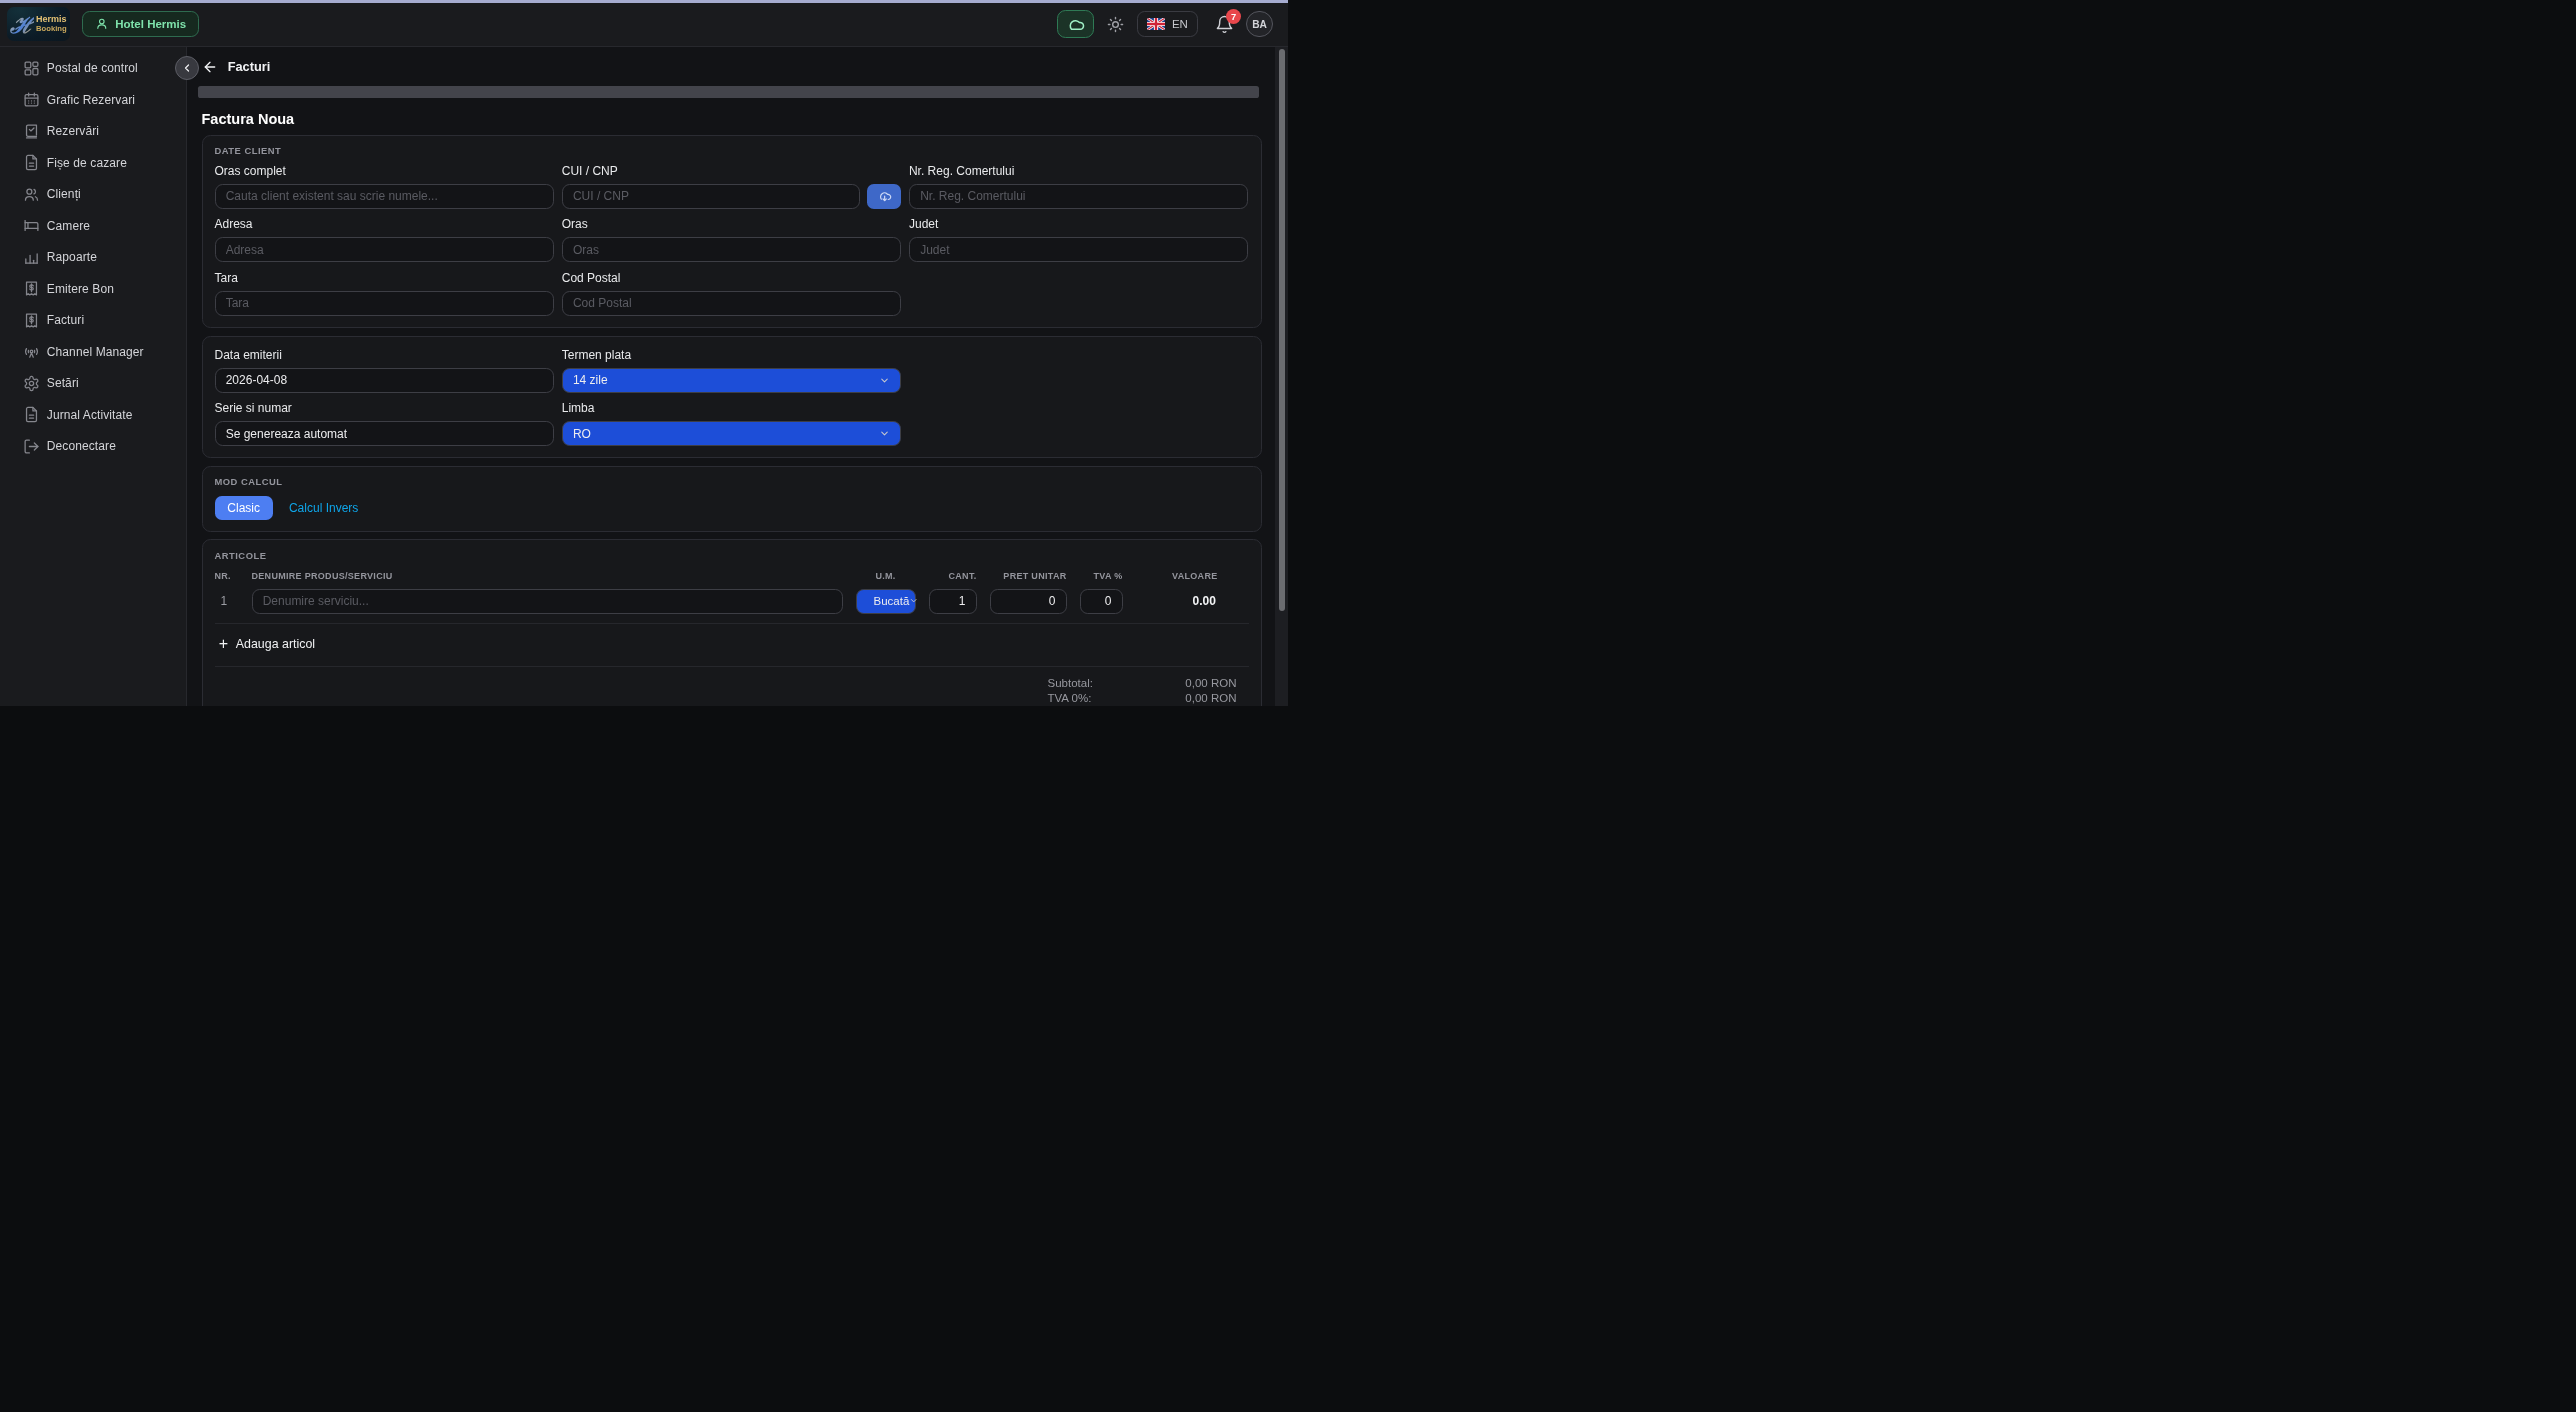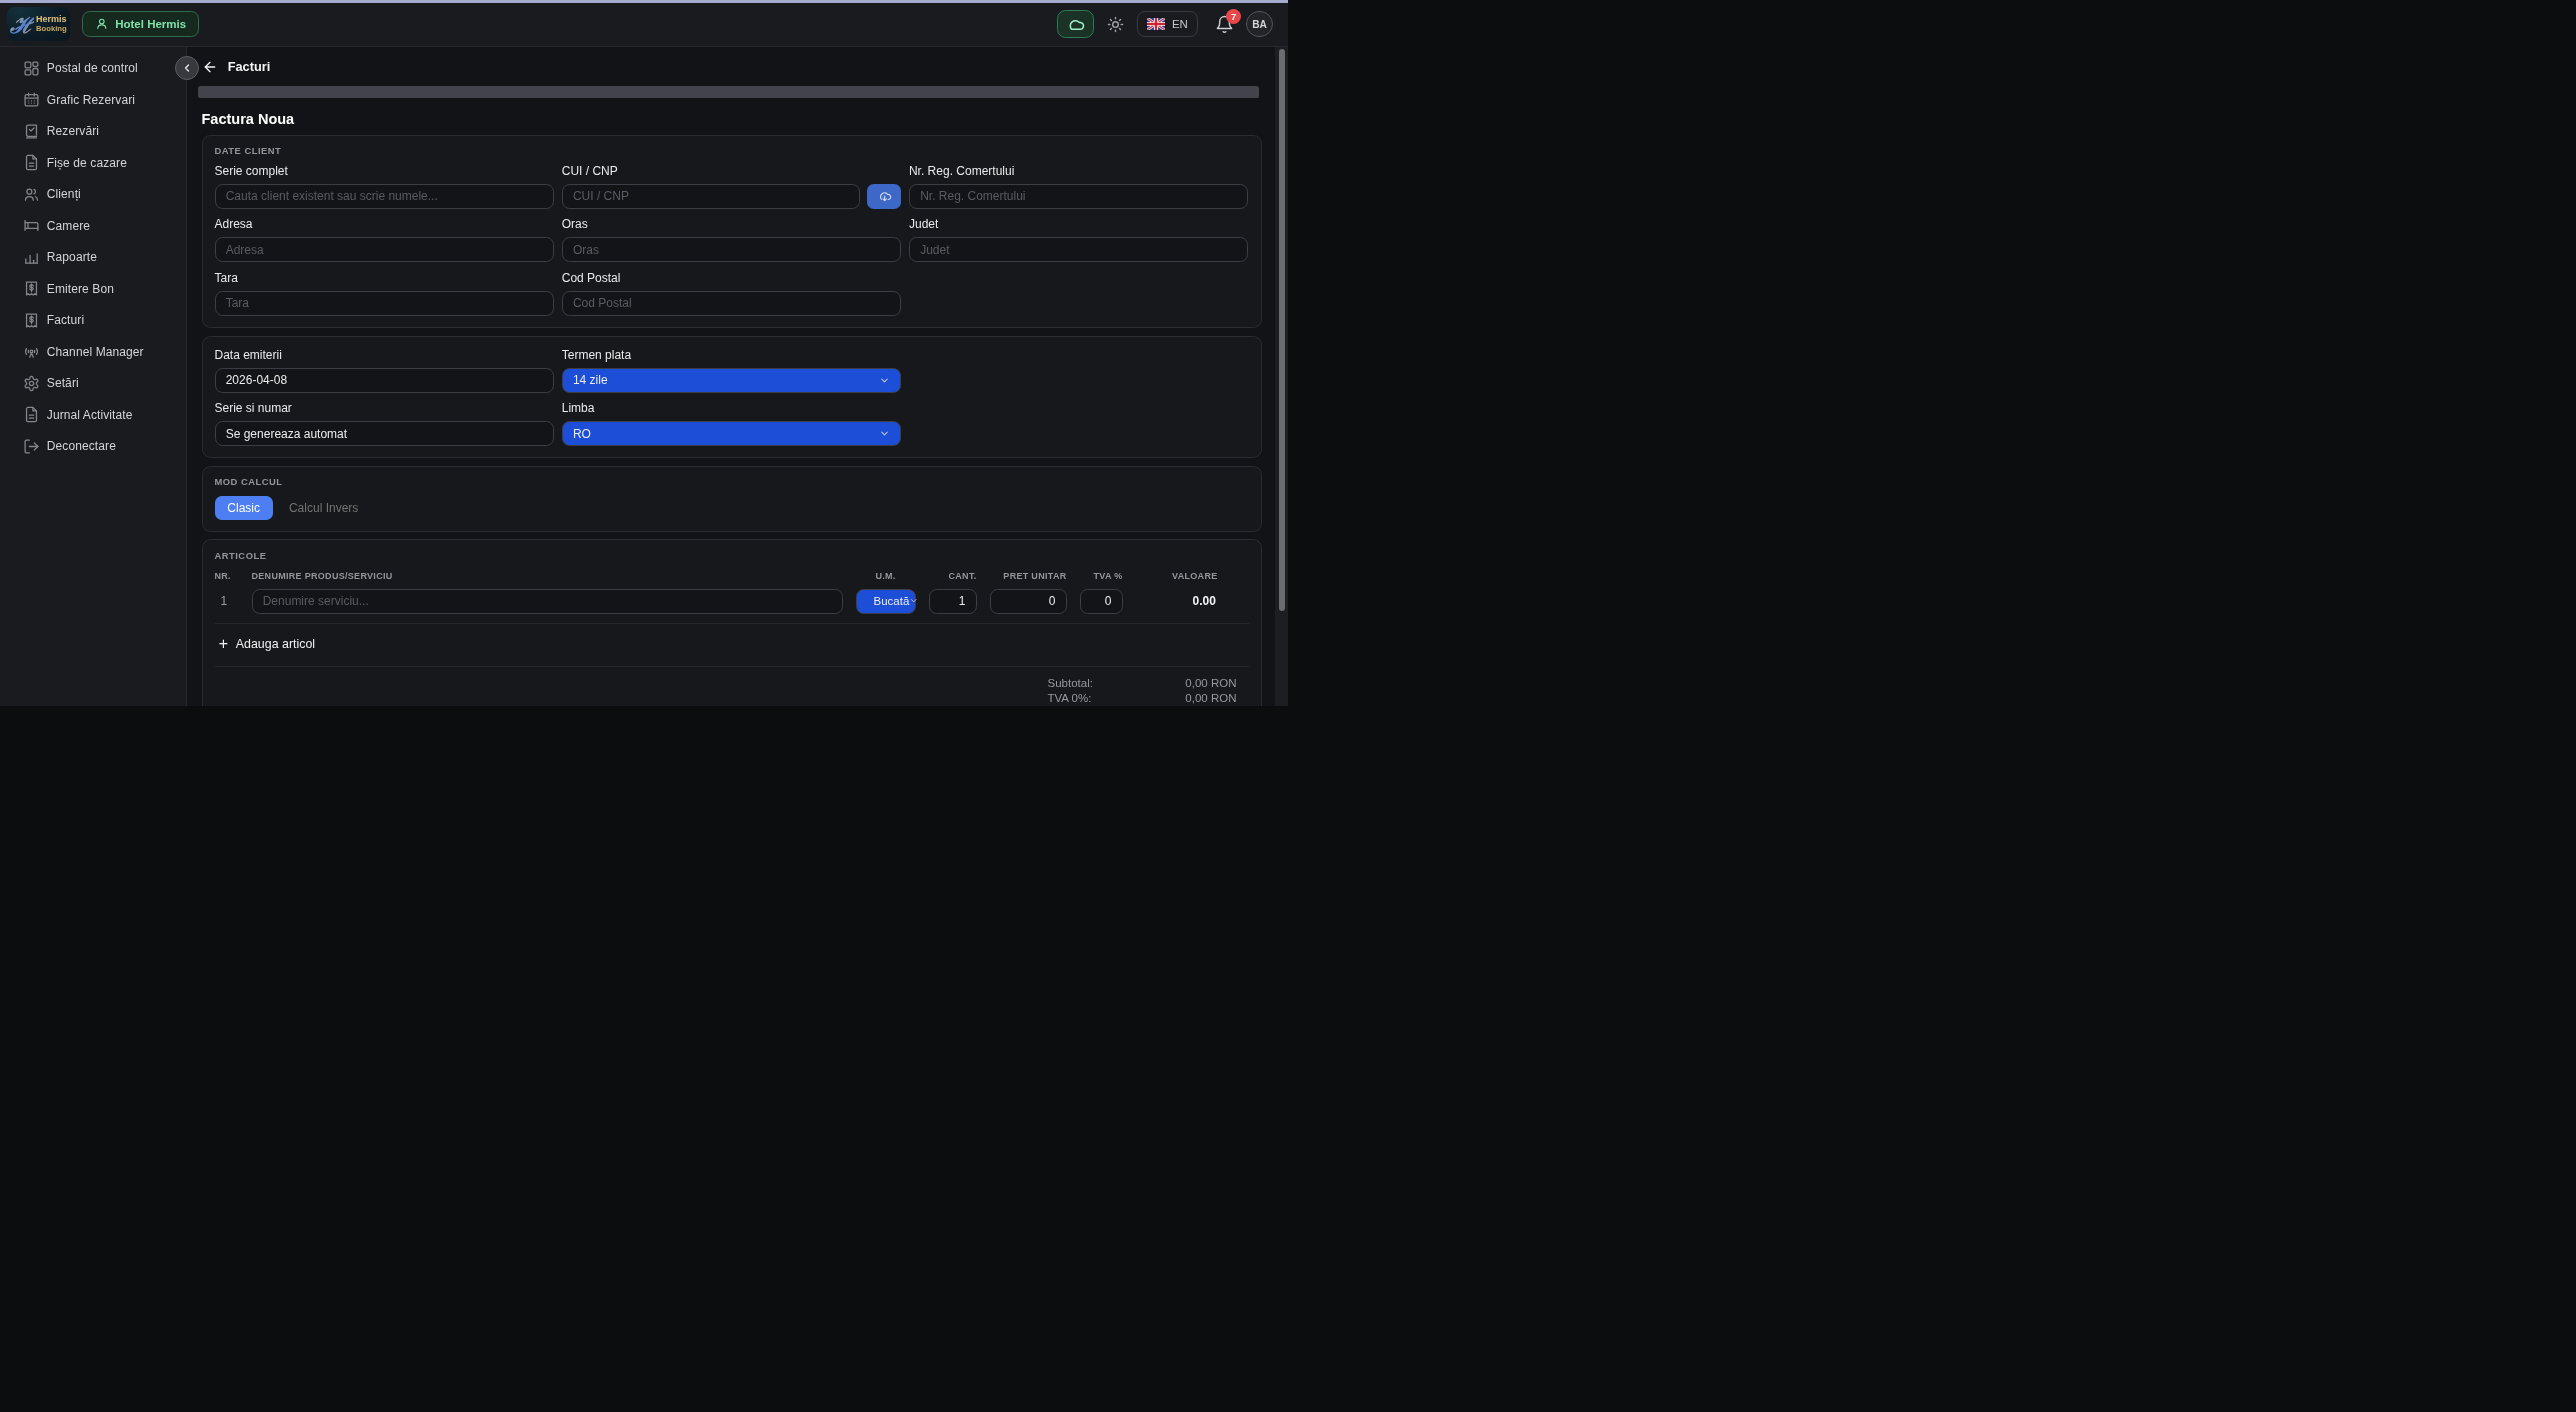--- a/index.html
+++ b/index.html
@@ -51,21 +51,21 @@
   .inp::placeholder { color:#5a5b62; }
   .with-btn { display:flex; gap:6.8px; }
   .with-btn .inp { flex:1; min-width:0; }
   .blue-btn { flex:none; width:34px; height:25px; border-radius:6.8px; background:#3e68c8; border:none; display:flex; align-items:center; justify-content:center; cursor:pointer; }
   .select { height:25px; background:#1d4ed8; border:0.9px solid #3d3e45; border-radius:7.7px; padding:0 10.2px; display:flex; align-items:center; justify-content:space-between; color:#ededef; font-size:12px; cursor:pointer; }
   .select svg { flex:none; }
 
   
   .mode-row { display:flex; align-items:center; gap:7.7px; margin-top:8.5px; }
   .btn-primary { background:#4d7ef2; color:#fff; border:none; border-radius:6.8px; height:24px; padding:0 12.8px; font-size:12px; font-family:inherit; cursor:pointer; }
-  .btn-ghost { background:transparent; color:#737373; border:none; height:24px; padding:0 8.5px; font-size:12px; font-family:inherit; cursor:pointer; }
+  .btn-ghost { background:transparent; color:#0ea5e9; border:none; height:24px; padding:0 8.5px; font-size:12px; font-family:inherit; cursor:pointer; }
 
   
   .tbl { margin-top:10.2px; padding-right:31px; }
   .tbl-grid { display:grid; grid-template-columns:24px 1fr 60px 48px 77px 43px 82px; column-gap:13px; align-items:center; }
   .th { font-size:9px; font-weight:700; letter-spacing:0.3px; color:#94959d; }
   .th.c { text-align:center; } .th.r { text-align:right; }
   .tbl-row { margin-top:7.7px; }
   .rownum { font-size:12px; color:#9b9ca3; padding-left:6px; }
   .num { text-align:right; }
   .val-cell { font-size:12px; font-weight:600; color:#f2f3f5; text-align:right; padding-right:1.7px; }
@@ -270,21 +270,21 @@
       </div>
 
       <div class="hbar"></div>
 
       <div class="page-title">Factura Noua</div>
 
       <div class="card">
         <div class="section-label">DATE CLIENT</div>
         <div class="grid3">
           <div class="field">
-            <label>Serie complet</label>
+            <label>Oras complet</label>
             <input class="inp" type="text" placeholder="Cauta client existent sau scrie numele..." style="">
           </div>
           <div class="field">
             <label>CUI / CNP</label>
             <div class="with-btn">
               <input class="inp" type="text" placeholder="CUI / CNP" style="">
               <button class="blue-btn">
                 <svg width="15.3" height="15.3" viewBox="0 0 24 24" fill="none" stroke="#ccd8f6" stroke-width="1.9" stroke-linecap="round" stroke-linejoin="round">
                     <path d="M17.5 16.5a4 4 0 1 0-.9-7.9A6 6 0 1 0 6.8 16"></path>
                     <path d="M12 11v7"></path>

